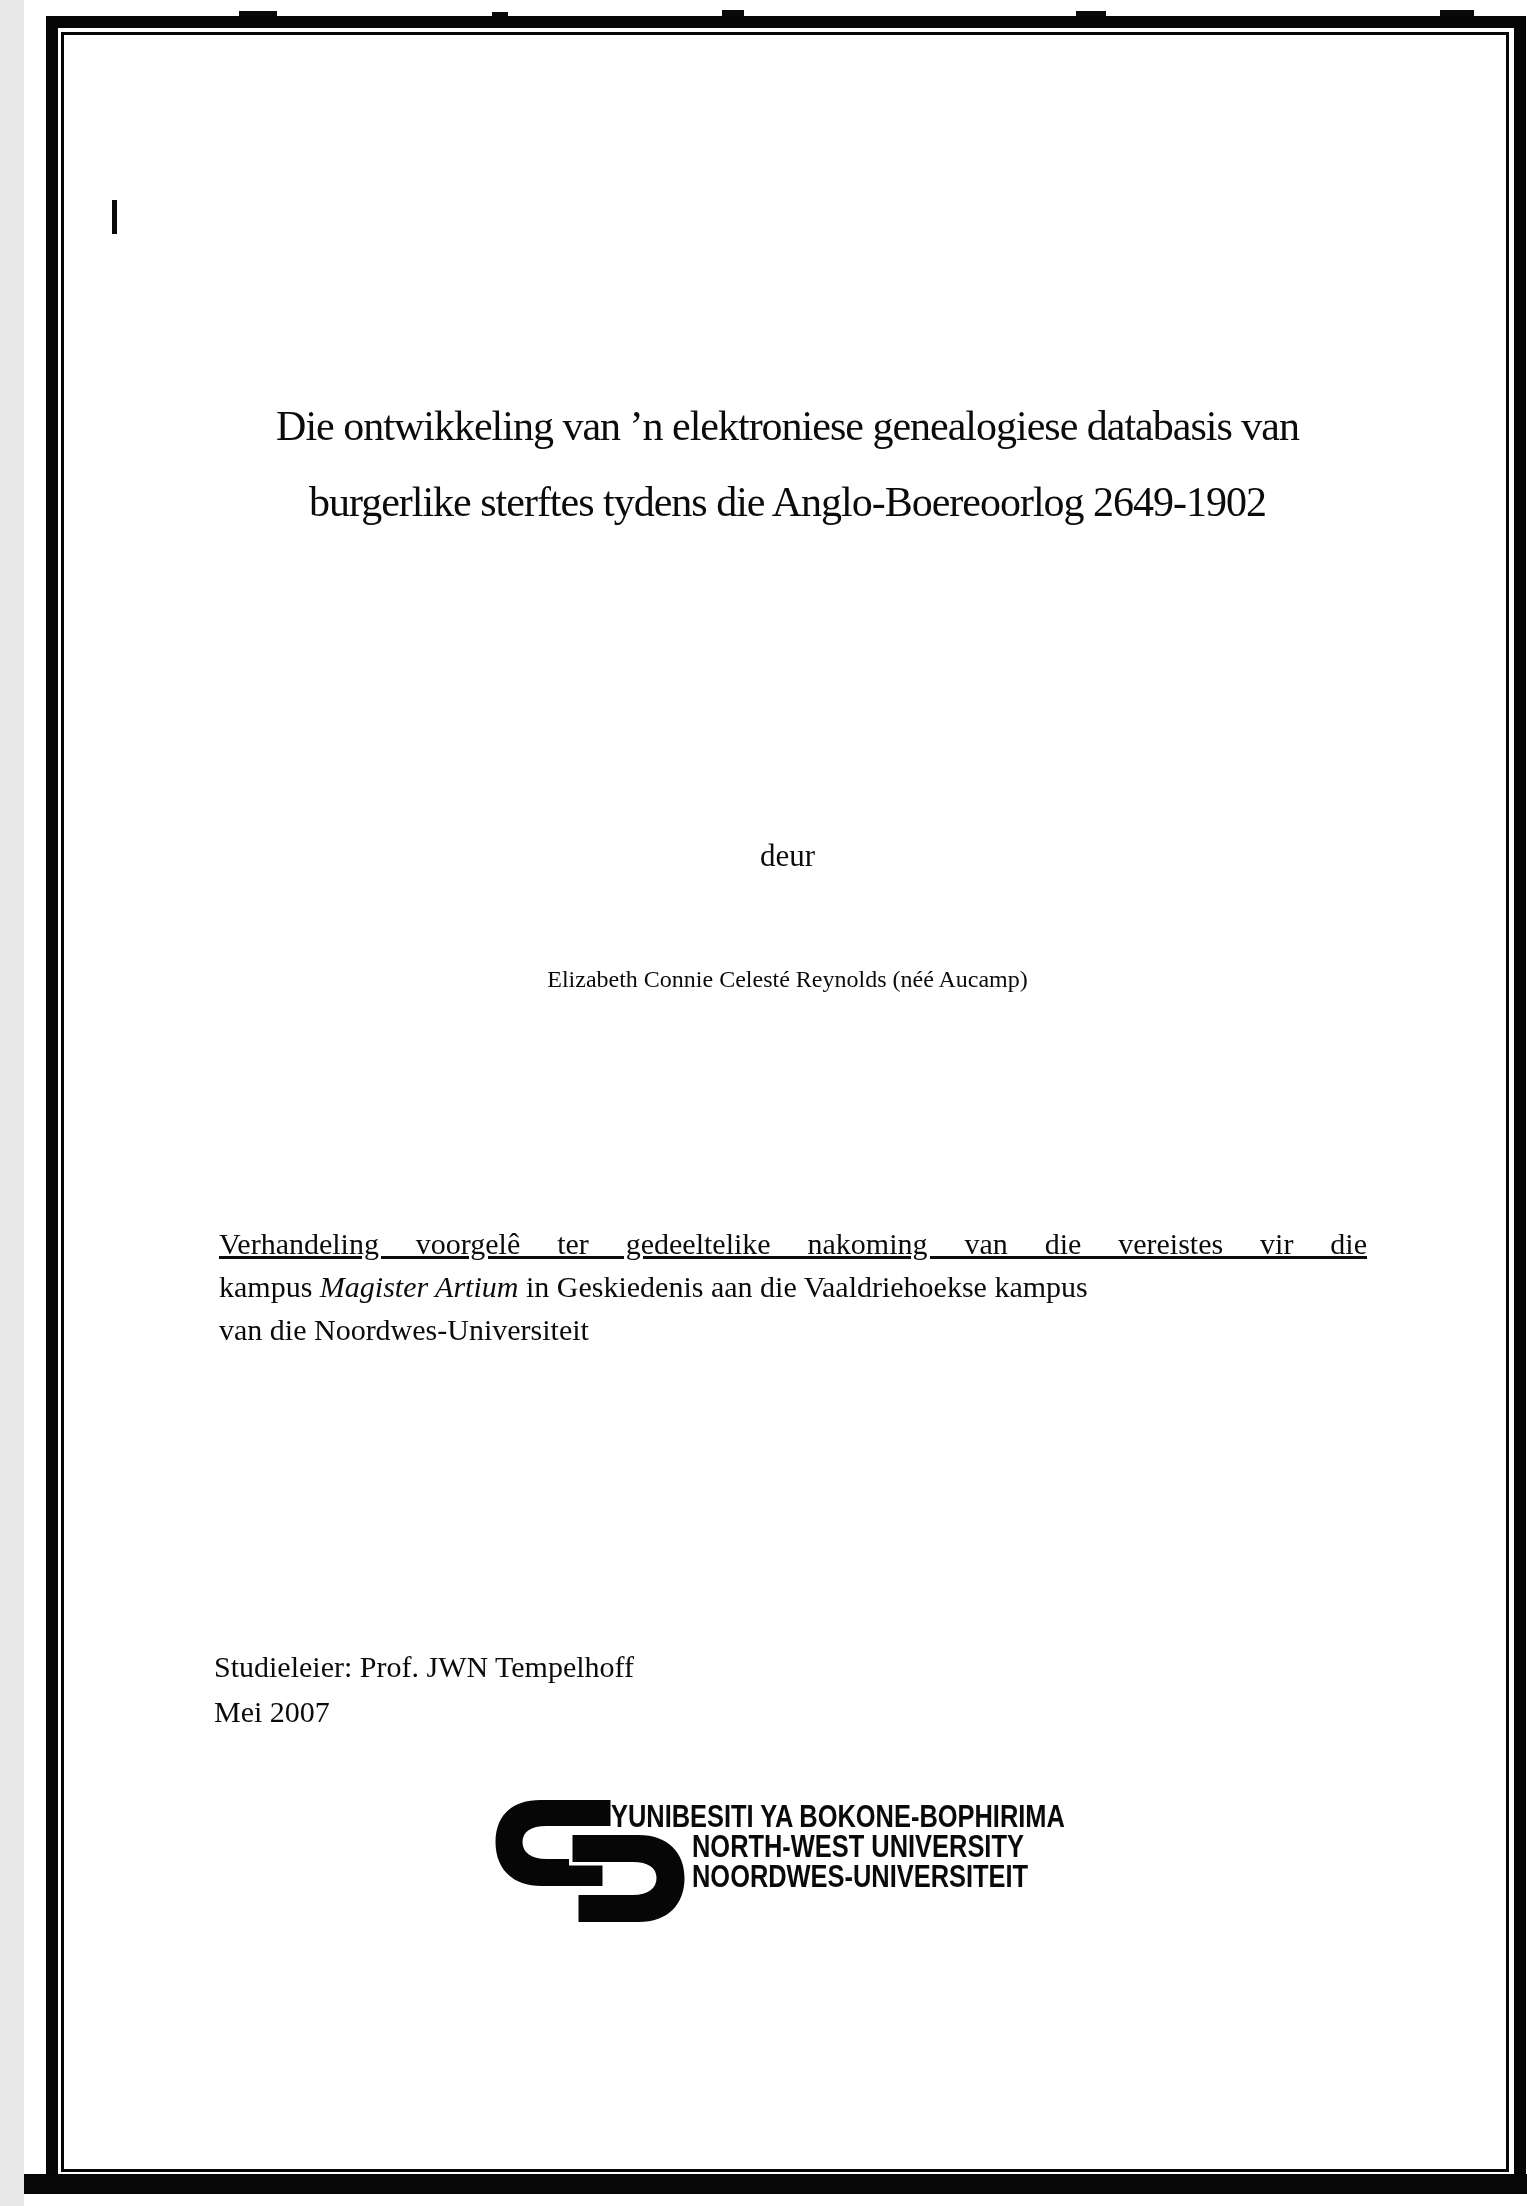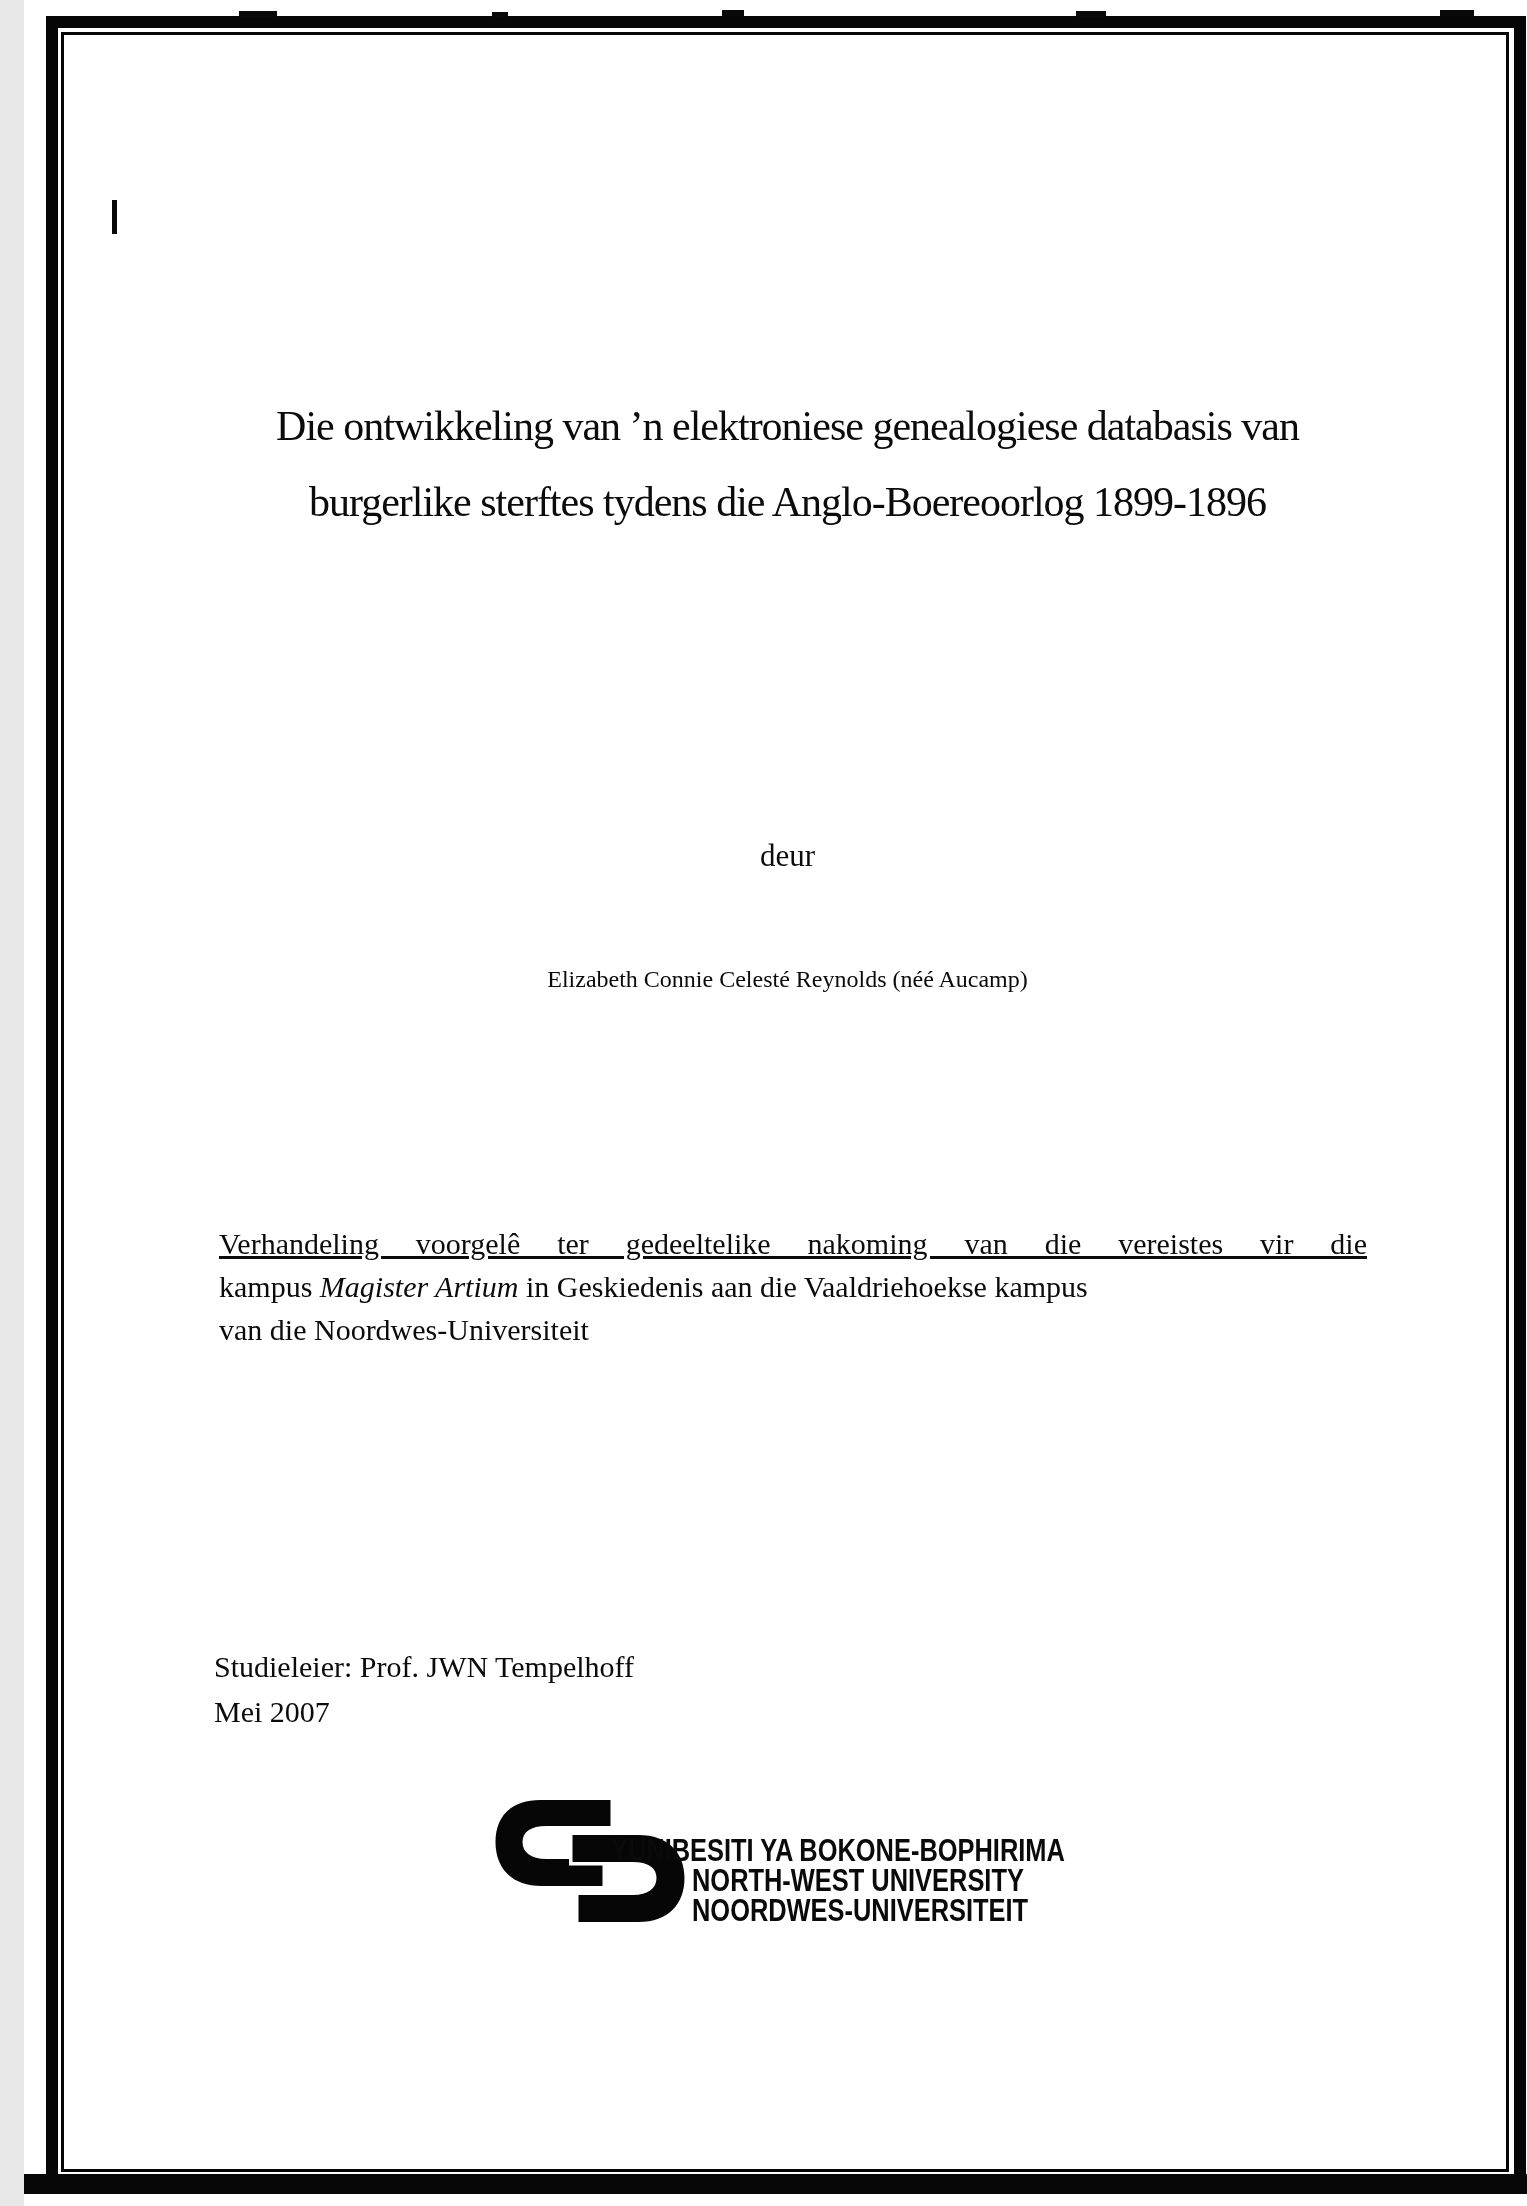--- a/index.html
+++ b/index.html
@@ -88,21 +88,21 @@
     font-size: 30px;
     line-height: 45px;
   }
   .date-line { display: block; }
 
   .logo {
     position: absolute;
     left: 463px;
     top: 1796px;
     display: flex;
-    align-items: flex-end;
+    align-items: flex-start;
   }
   .logo-mark { width: 207px; height: 130px; flex: 0 0 auto; }
   .logo-text {
     margin-left: -2px;
     padding-top: 6px;
     font-family: "Liberation Sans", "DejaVu Sans", sans-serif;
     font-weight: 700;
     font-size: 31px;
     line-height: 30px;
     color: #0a0a0a;
@@ -126,21 +126,21 @@
   <div class="scan-bar-bottom"></div>
   <div class="speck s1"></div>
   <div class="speck s2"></div>
   <div class="speck s3"></div>
   <div class="speck s4"></div>
   <div class="speck s5"></div>
   <div class="speck s6"></div>
 
   <div class="title-block">
     <div>Die ontwikkeling van ’n elektroniese genealogiese databasis van</div>
-    <div>burgerlike sterftes tydens die Anglo-Boereoorlog 1899-1896</div>
+    <div>burgerlike sterftes tydens die Anglo-Boereoorlog 2649-1902</div>
   </div>
 
   <div class="byline">deur</div>
 
   <div class="author">Elizabeth Connie Celesté Reynolds (néé Aucamp)</div>
 
   <div class="statement">
     <div class="just">Verhandeling voorgelê ter gedeeltelike nakoming van die vereistes vir die</div>
     <div><span>kampus </span><span class="it">Magister Artium</span><span> in Geskiedenis aan die Vaaldriehoekse kampus</span></div>
     <div>van die Noordwes-Universiteit</div>

